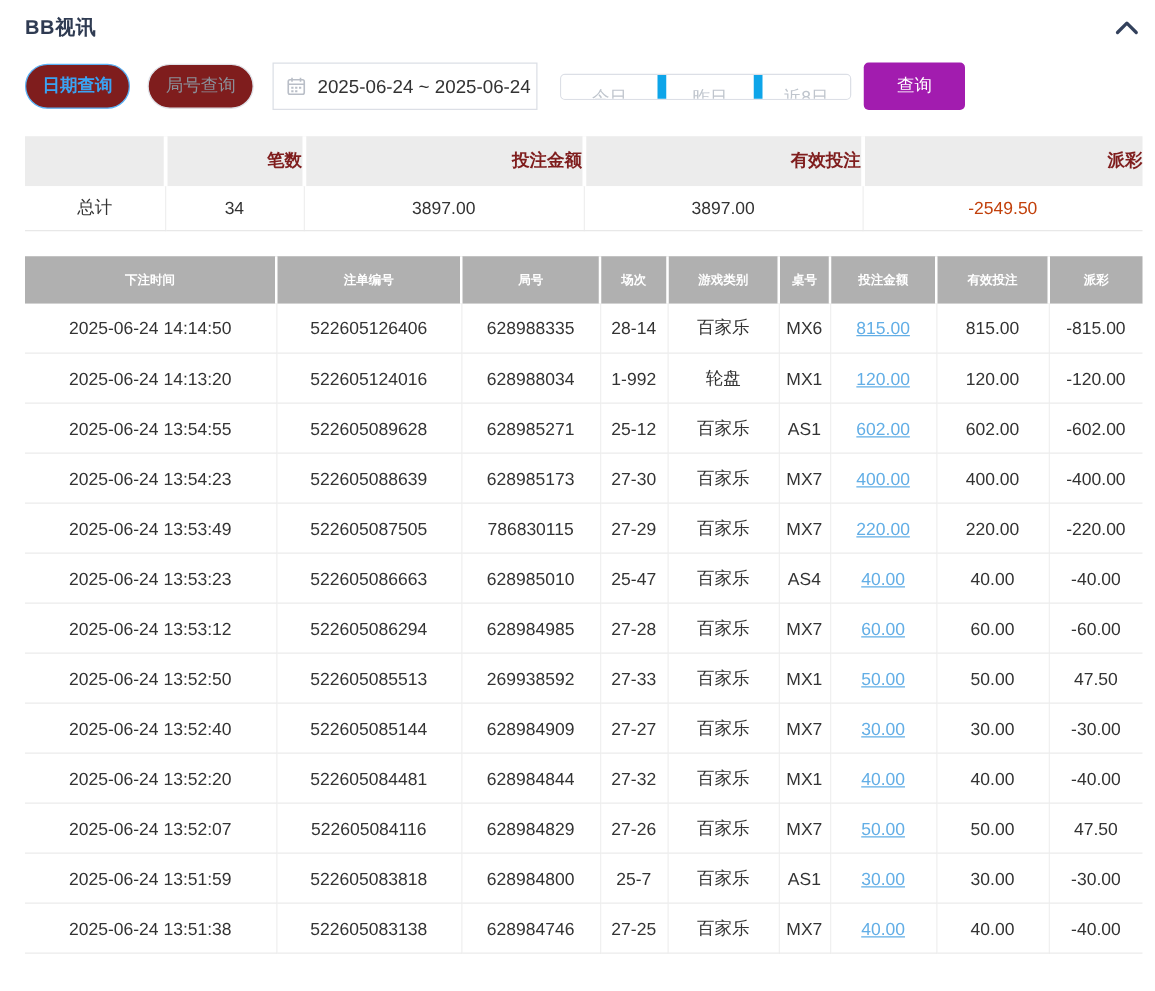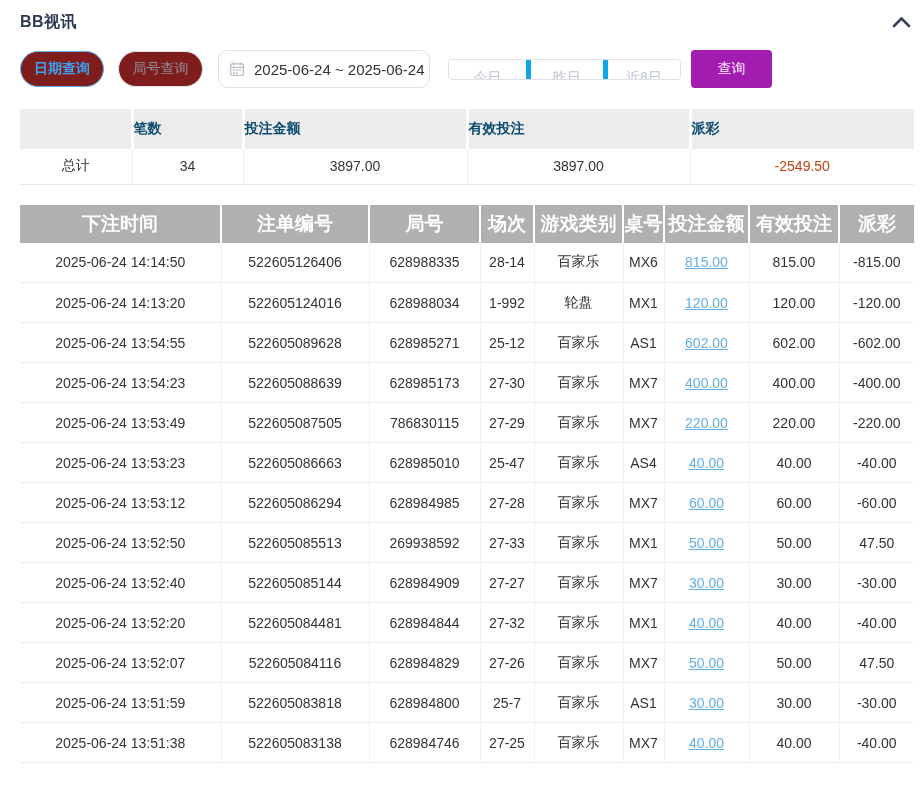--- a/index.html
+++ b/index.html
@@ -11,44 +11,44 @@
   .title-bar { display: flex; justify-content: space-between; align-items: center; height: 26px; }
   .page-title { font-size: 16px; font-weight: bold; color: #2f3b52; letter-spacing: .5px; }
   .collapse-btn { width: 26px; height: 20px; display: flex; align-items: center; justify-content: center; cursor: pointer; }
 
   
   .toolbar { margin-top: 15px; display: flex; align-items: center; height: 38px; }
   .pill { height: 36px; border-radius: 18px; background: #7f1d1d; font-size: 14px;
           display: inline-flex; align-items: center; justify-content: center; cursor: pointer; }
   .pill-active { width: 84px; border: 1px solid #5ab2f6; color: #3aa3f3; font-weight: bold; }
   .pill-plain  { width: 85px; margin-left: 14px; border: 1px solid #dfe2e8; color: #8b919b; }
-  .date-input { margin-left: 15px; width: 212px; height: 38px; border: 1px solid #dcdfe6; border-radius: 10px;
+  .date-input { margin-left: 15px; width: 212px; height: 38px; border: 1px solid #dcdfe6; border-radius: 0;
                 background: #fff; display: flex; align-items: center; padding: 0 10px; cursor: pointer; }
   .date-input .cal { margin-right: 9px; display: flex; }
   .date-text { font-size: 15px; color: #333; white-space: nowrap; }
   .btn-group { margin-left: 18px; display: flex; height: 21px; border: 1px solid #dcdfe6; border-radius: 4px; overflow: hidden; justify-content: flex-end; }
   .btn-group .gbtn { width: 77px; height: 36px; background: #fff; border: none; font-size: 14px; color: #bfc5cd;
                      cursor: pointer; font-family: inherit; }
-  .btn-group .gbtn + .gbtn { border-left: 5px solid #0ea5e9; }
+  .btn-group .gbtn + .gbtn { border-left: 7px solid #0ea5e9; }
   .btn-primary { margin-left: 10px; width: 81px; height: 38px; border: none; border-radius: 4px;
                  background: #a21caf; color: #fff; font-size: 14px; cursor: pointer; font-family: inherit; }
 
   
   table { border-collapse: collapse; table-layout: fixed; }
   .summary-table { margin-top: 21px; width: 894px; }
-  .summary-table th { height: 40px; background: #ececec; font-size: 14px; font-weight: bold; color: #0c4a6e;
-                      text-align: left; border-right: 3px solid #fff; }
+  .summary-table th { height: 40px; background: #ececec; font-size: 14px; font-weight: bold; color: #7f1d1d;
+                      text-align: right; border-right: 3px solid #fff; }
   .summary-table th:last-child { border-right: none; }
   .summary-table td { height: 35px; background: #fff; font-size: 14px; text-align: center;
                       border-right: 1px solid #efefef; border-bottom: 1px solid #e8e8e8; }
   .summary-table td:last-child { border-right: none; }
 
   
   .bet-table { margin-top: 20px; width: 894px; }
-  .bet-table th { height: 38px; background: #b0b0b0; color: #fff; font-size: 19px; font-weight: bold;
+  .bet-table th { height: 38px; background: #b0b0b0; color: #fff; font-size: 10px; font-weight: bold;
                   text-align: center; border-right: 2px solid #fff; }
   .bet-table th:last-child { border-right: none; }
   .bet-table td { height: 40px; background: #fff; font-size: 14px; color: #333; text-align: center;
                   border-bottom: 1px solid #ebebeb; border-right: 1px solid #f0f0f0; white-space: nowrap; }
   .bet-table td:last-child { border-right: none; }
   .amt-link { color: #62aee6; text-decoration: underline; cursor: pointer; }
   .payout-neg { color: #c2410c; }
   .payout-pos { color: #333; }
 </style>
 </head>

